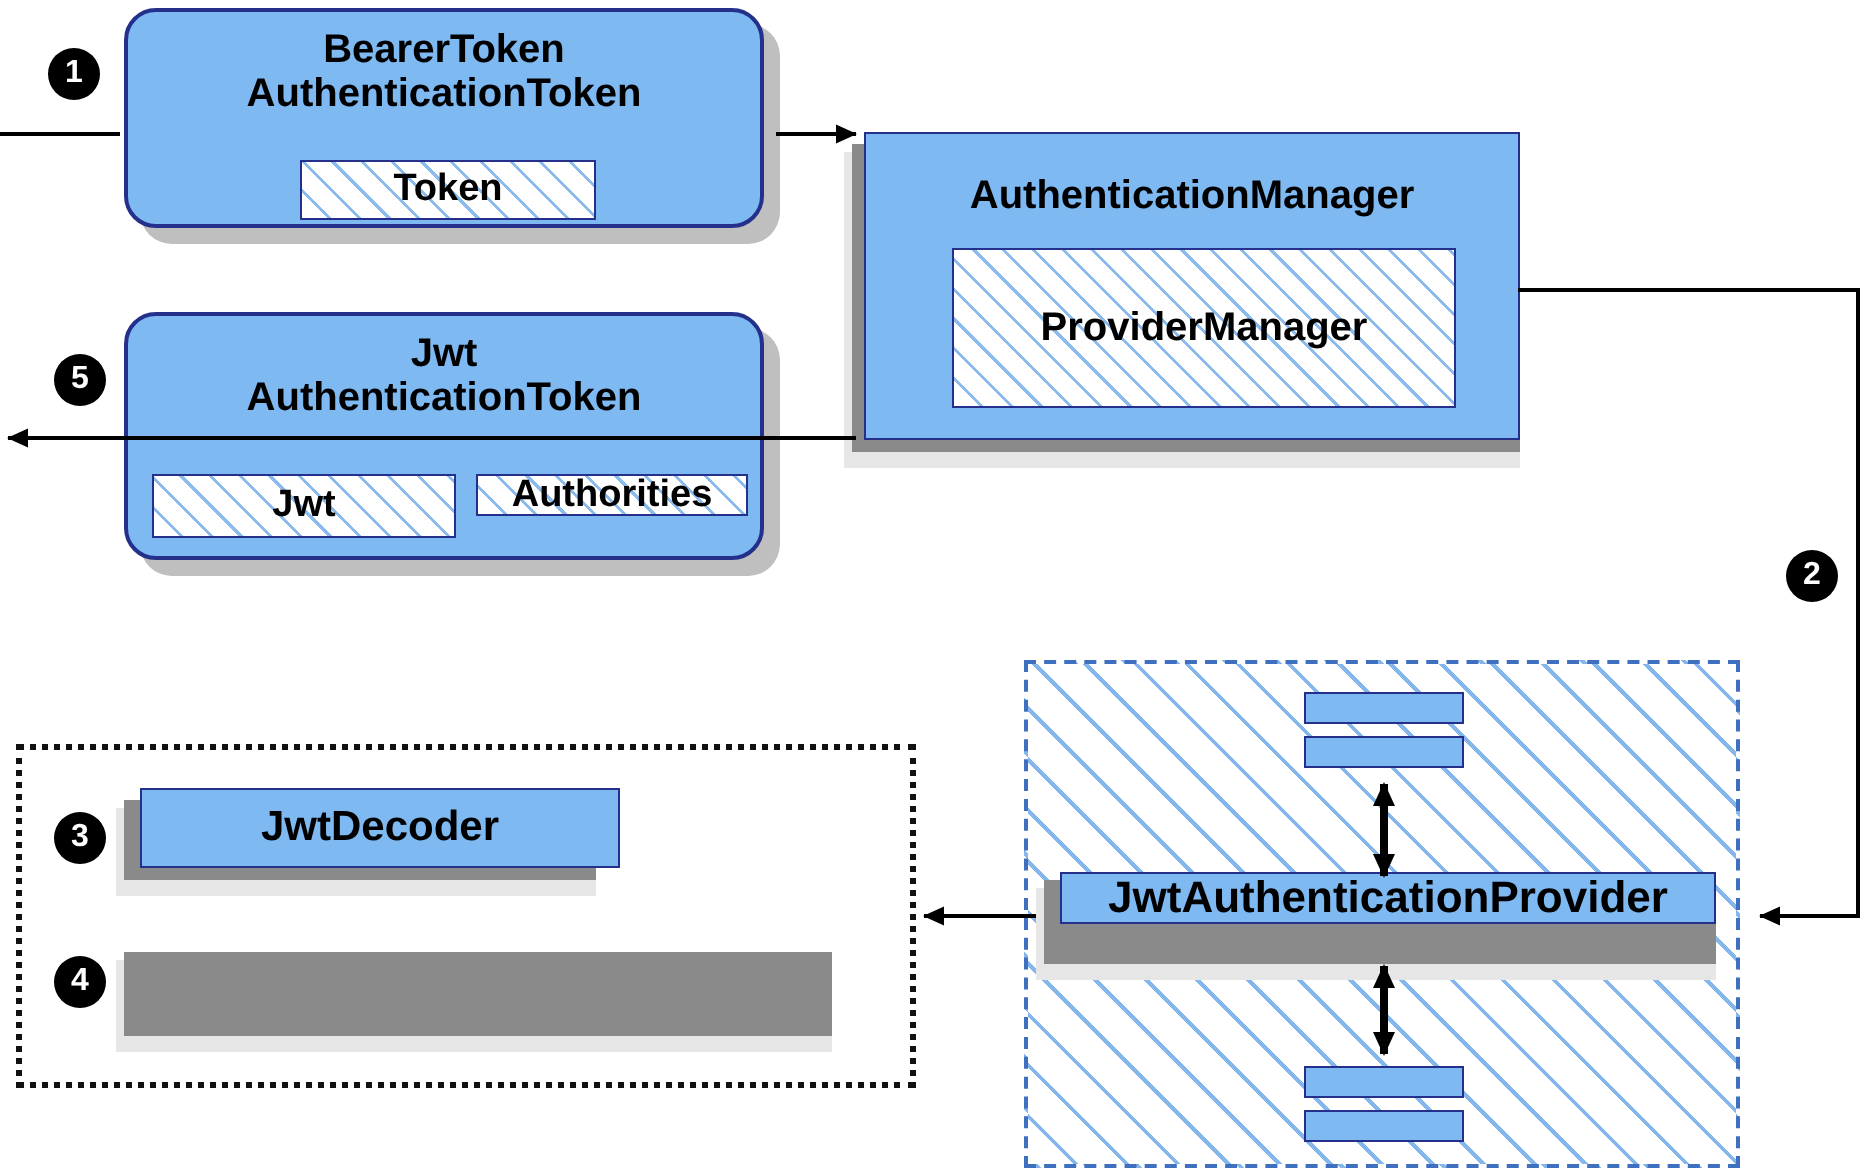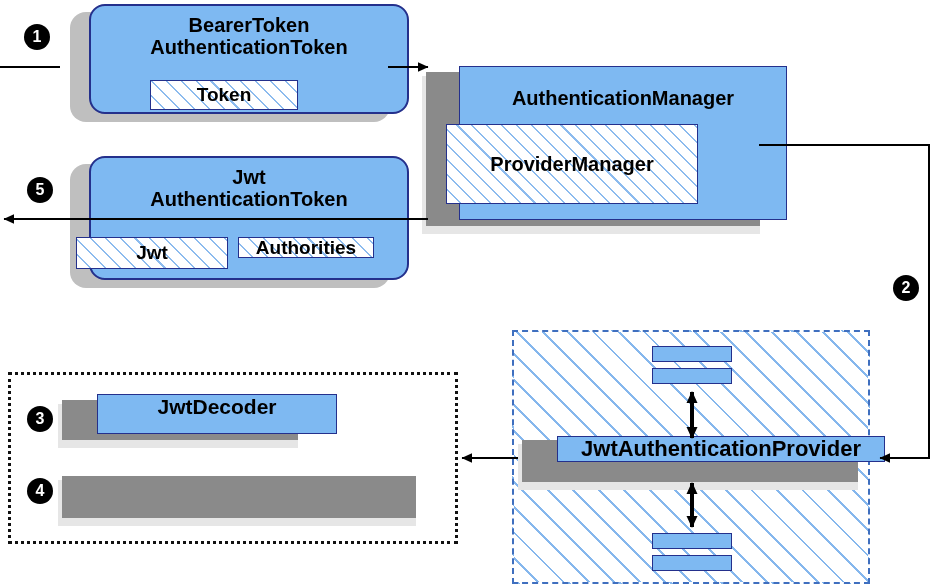--- a/index.html
+++ b/index.html
@@ -4,21 +4,21 @@
 <style>
   html,body{margin:0;padding:0;background:#ffffff;}
   body{width:932px;height:584px;position:relative;overflow:hidden;
        font-family:"Liberation Sans","DejaVu Sans",sans-serif;}
   #stage{position:absolute;left:0;top:0;width:932px;height:584px;}
 
   
   .node{position:absolute;box-sizing:border-box;background:#7EB9F2;
         border:1.5px solid #24308C;display:flex;flex-direction:column;
         align-items:center;justify-content:flex-start;color:#000;
-        font-weight:bold;z-index:6;margin-left:27px;}
+        font-weight:bold;z-index:6;}
   .node .title{width:100%;text-align:center;line-height:1.12;}
 
   
   .rounded{border-radius:16px;border:2px solid #24308C;}
   .rnd-shadow{position:absolute;border-radius:16px;background:#BFBFBF;z-index:4;}
 
   
   .sq-shadow-dark{position:absolute;background:#8A8A8A;z-index:3;}
   .sq-shadow-light{position:absolute;background:#E6E6E6;z-index:2;}
 
@@ -117,38 +117,38 @@
   </div>
   <div class="hatch-box" style="left:238px;top:237px;width:136px;height:21px;font-size:19px;">
     <span>Authorities</span>
   </div>
 
   <div class="sq-shadow-light" style="left:422px;top:76px;width:338px;height:158px;"></div>
   <div class="sq-shadow-dark" style="left:426px;top:72px;width:334px;height:154px;"></div>
   <div class="node" style="left:432px;top:66px;width:328px;height:154px;padding-top:20px;font-size:20px;">
     <div class="title">AuthenticationManager</div>
   </div>
-  <div class="hatch-box" style="left:446px;top:124px;width:252px;height:80px;font-size:20px;">
+  <div class="hatch-box" style="left:476px;top:124px;width:252px;height:80px;font-size:20px;">
     <span>ProviderManager</span>
   </div>
 
   <div class="stub" style="left:652px;top:346px;width:80px;height:16px;"></div>
   <div class="stub" style="left:652px;top:368px;width:80px;height:16px;"></div>
   <div class="stub" style="left:652px;top:533px;width:80px;height:16px;"></div>
   <div class="stub" style="left:652px;top:555px;width:80px;height:16px;"></div>
 
   <div class="sq-shadow-light" style="left:518px;top:444px;width:340px;height:46px;"></div>
   <div class="sq-shadow-dark" style="left:522px;top:440px;width:336px;height:42px;"></div>
   <div class="node" style="left:530px;top:436px;width:328px;height:26px;justify-content:center;font-size:22px;">
     <div class="title">JwtAuthenticationProvider</div>
   </div>
 
   <div class="sq-shadow-light" style="left:58px;top:404px;width:240px;height:44px;"></div>
   <div class="sq-shadow-dark" style="left:62px;top:400px;width:236px;height:40px;"></div>
-  <div class="node" style="left:70px;top:394px;width:240px;height:40px;font-size:21px;">
+  <div class="node" style="left:70px;top:394px;width:240px;height:40px;justify-content:center;font-size:21px;">
     <div class="title">JwtDecoder</div>
   </div>
 
   <div class="sq-shadow-light" style="left:58px;top:480px;width:358px;height:46px;"></div>
   <div class="sq-shadow-dark" style="left:62px;top:476px;width:354px;height:42px;"></div>
 
   <div class="badge" style="left:24px;top:24px;">
     <span>1</span>
   </div>
   <div class="badge" style="left:893px;top:275px;">

